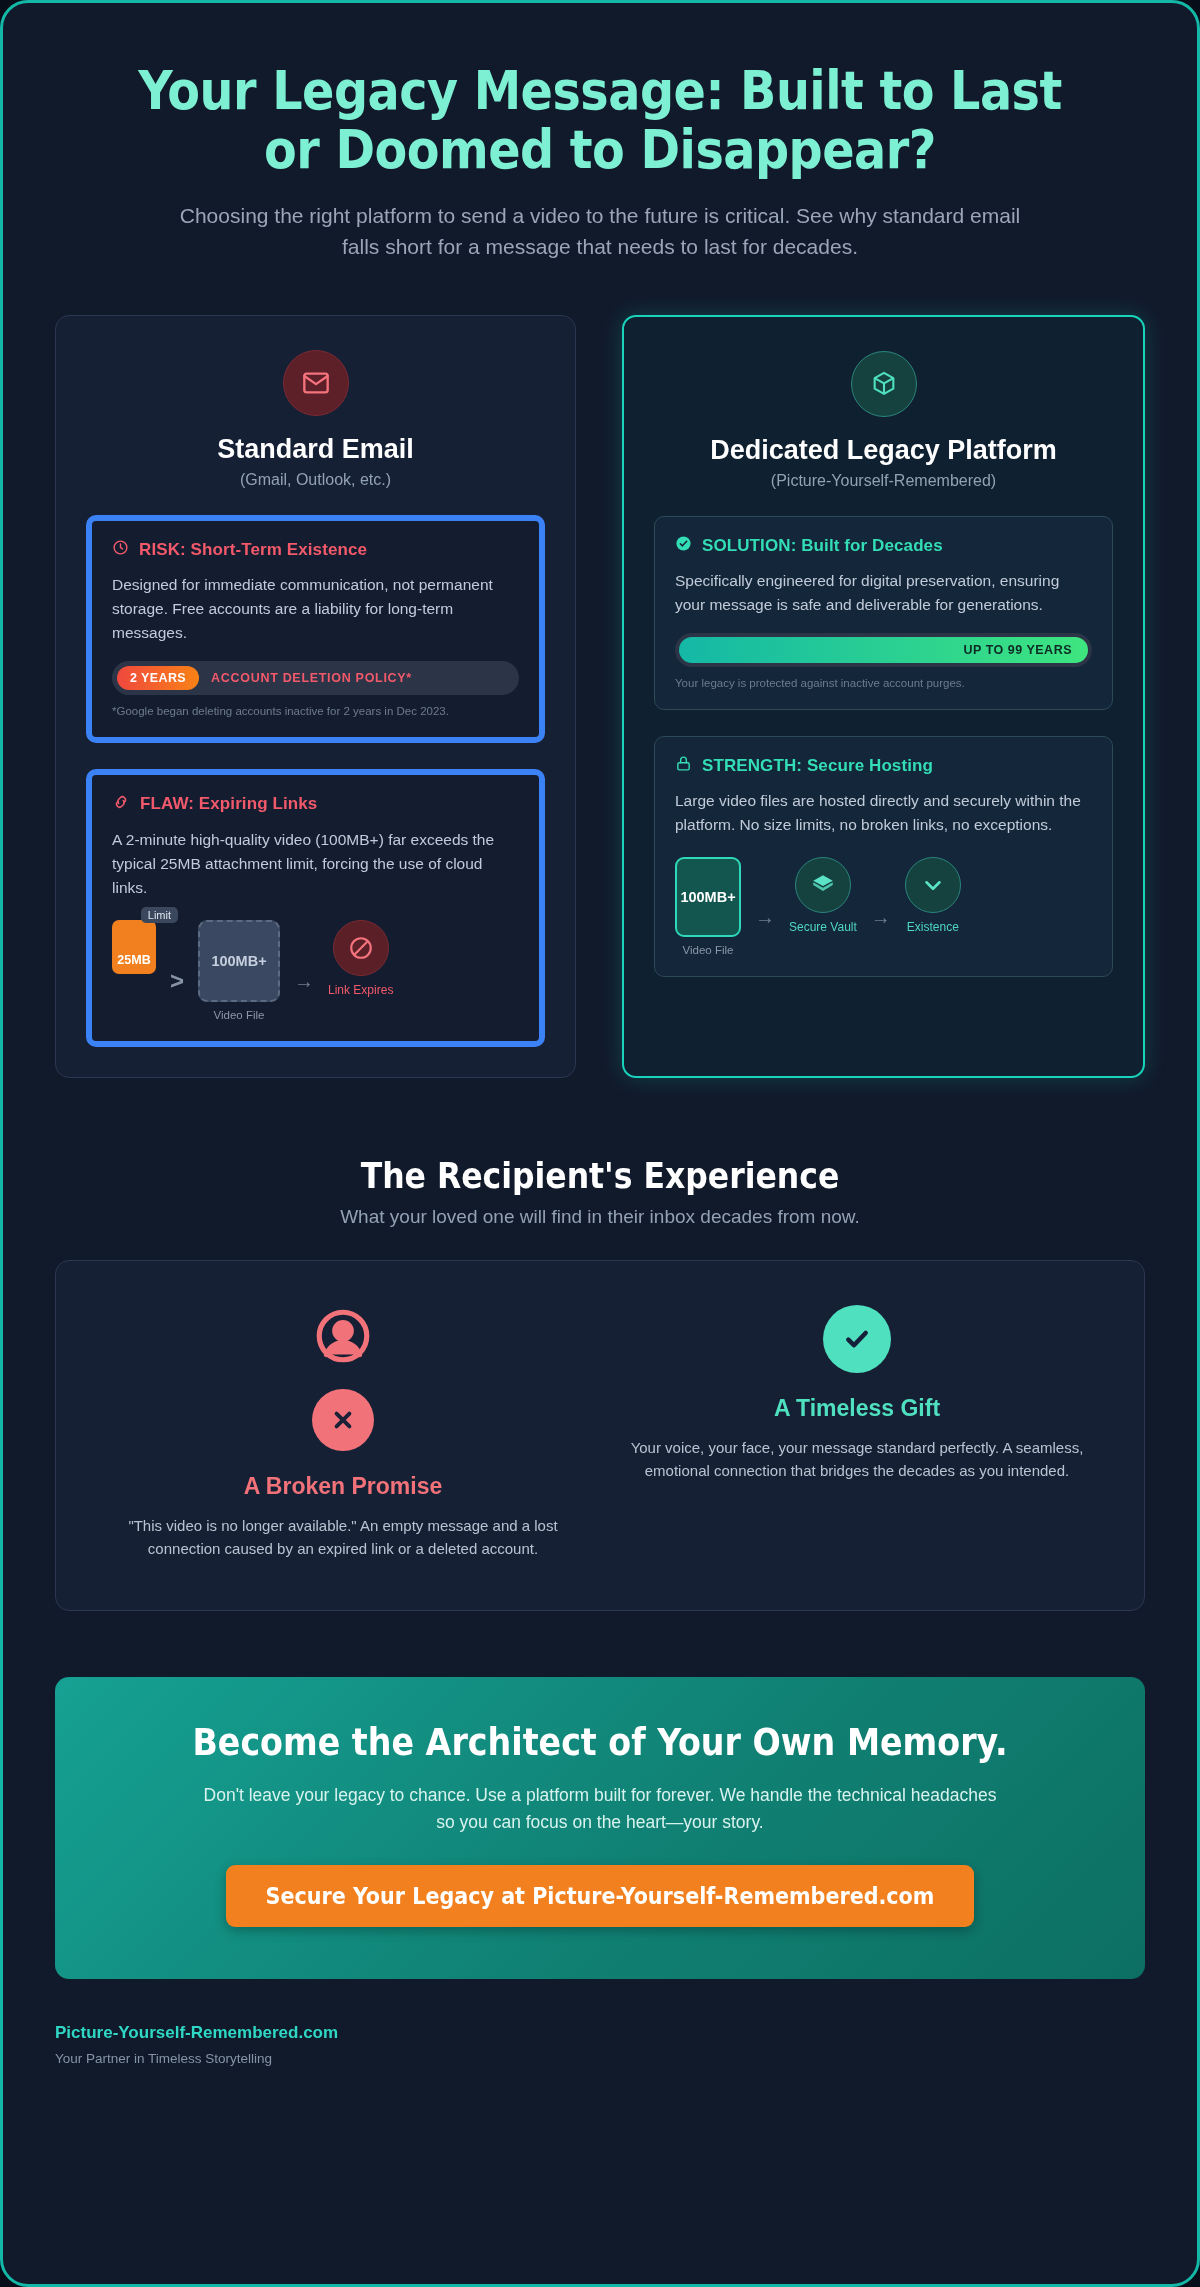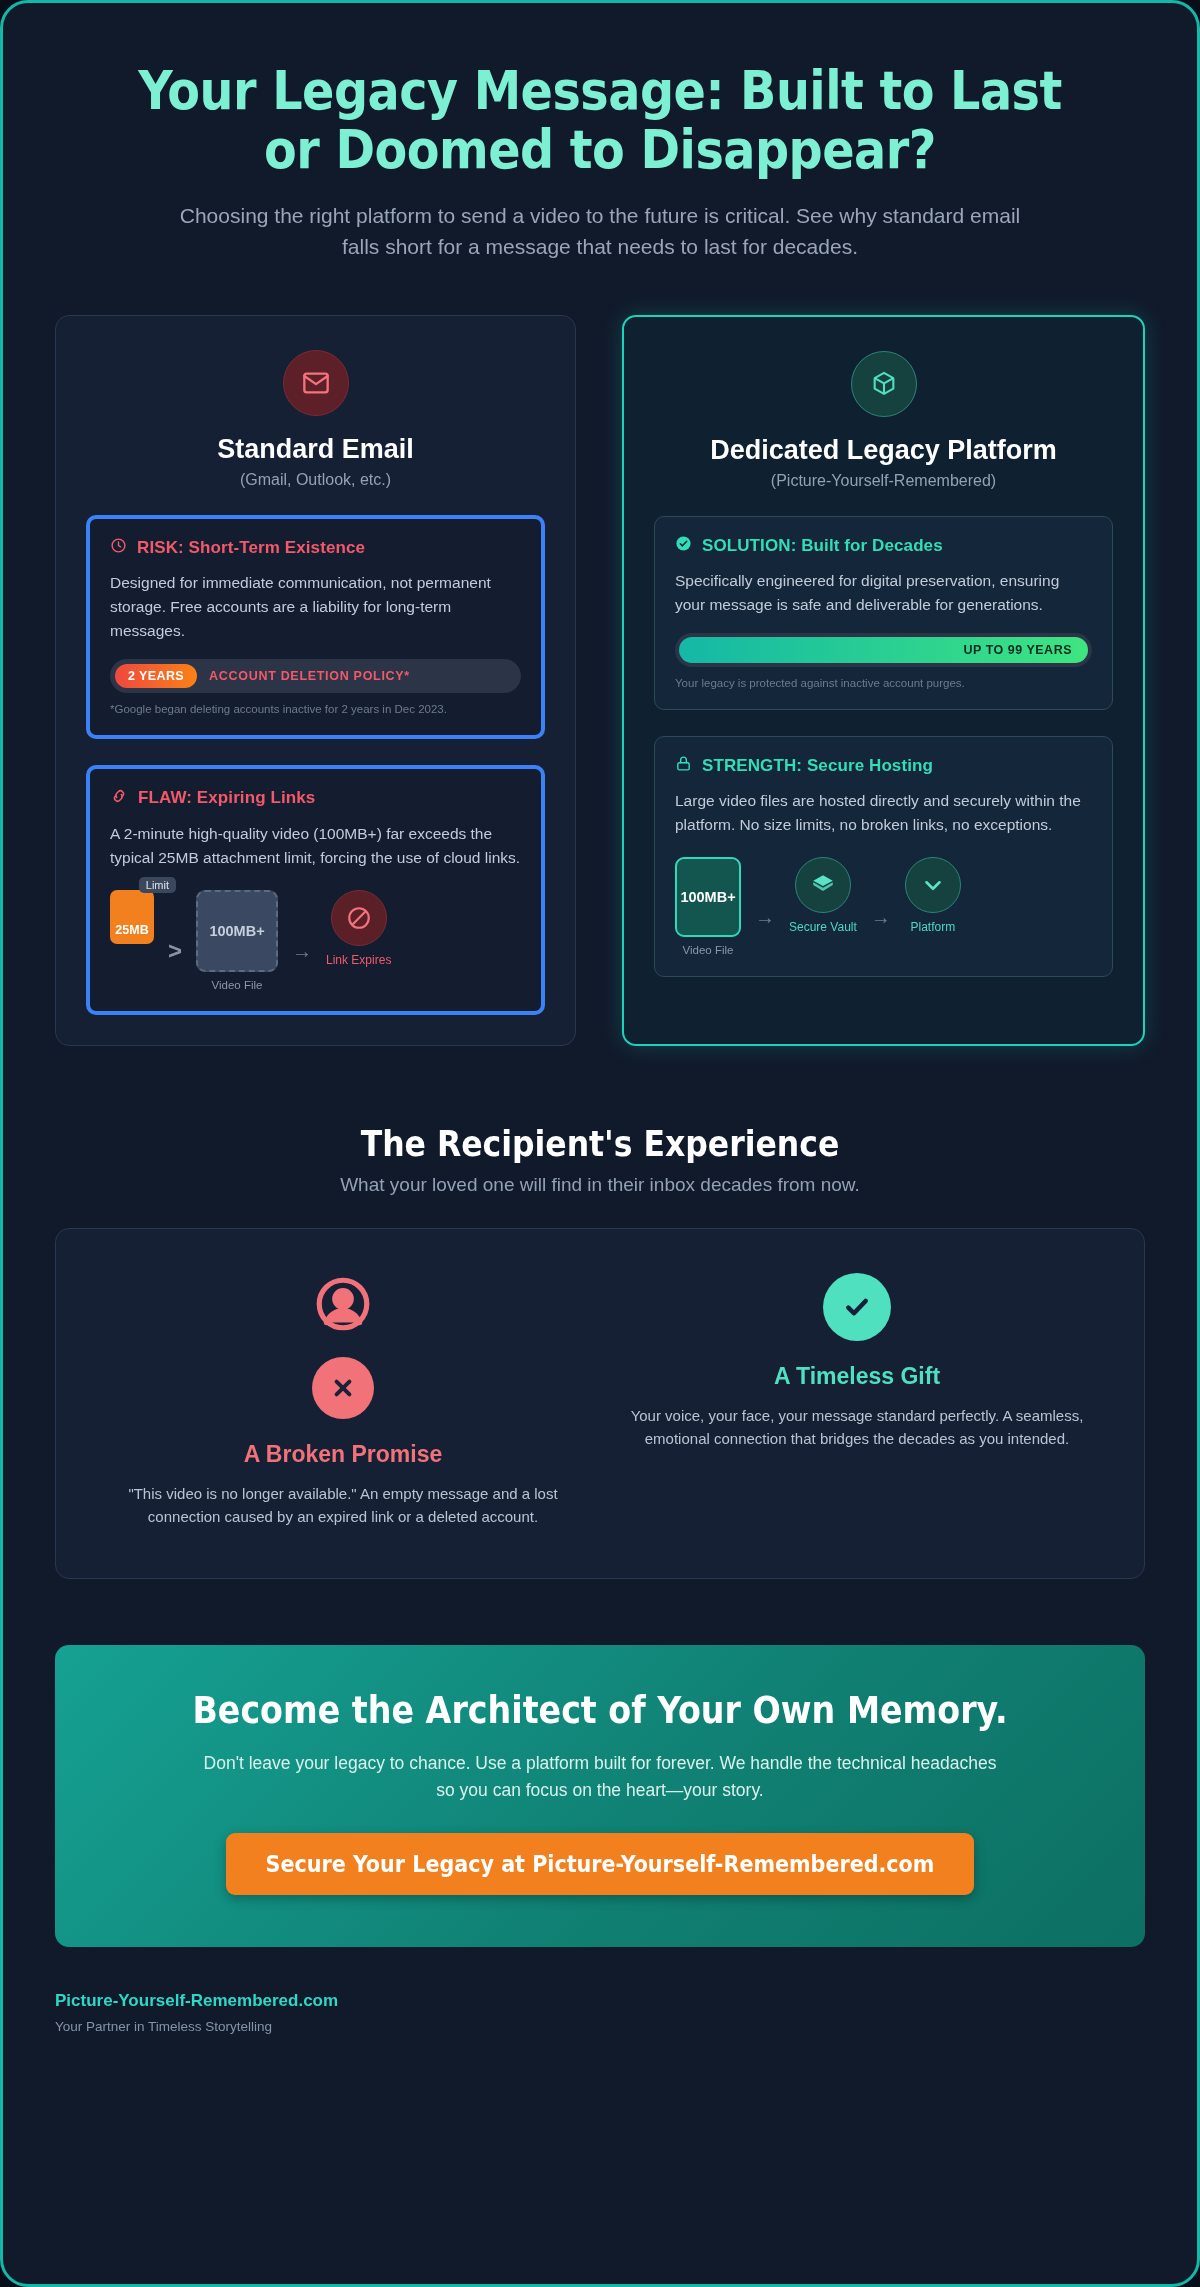--- a/index.html
+++ b/index.html
@@ -77,21 +77,21 @@
     font-size:16px; color:#93a1b5;
   }
 
   
   .panel{
     margin-top:26px;
     border-radius:10px;
     padding:18px 20px 20px;
     box-sizing:border-box;
   }
-  .panel.bad{ background:#141d30; border:4px solid #3b82f6; }
+  .panel.bad{ background:#141d30; border:6px solid #3b82f6; }
   .panel.good{ background:#13263a; border:1px solid #2c4a58; }
   .panel-head{
     display:flex; align-items:center; gap:10px;
     font-size:17px; font-weight:bold; letter-spacing:.1px;
   }
   .panel-head.bad{ color:#f2596a; }
   .panel-head.good{ color:#33ddb5; }
   .panel-body{
     margin-top:12px;
     font-size:15.5px; line-height:1.55; color:#c2cbd9;
@@ -397,21 +397,21 @@
             </div>
             <div class="flow-cap teal">Secure Vault</div>
           </div>
           <div class="arrow">→</div>
           <div class="flow-item">
             <div class="circ-teal">
               <svg width="26" height="26" viewBox="0 0 24 24" fill="none" stroke="#5ae3c6" stroke-width="2.4" stroke-linecap="round" stroke-linejoin="round">
                 <path d="M6 9.5l6 6 6-6"></path>
               </svg>
             </div>
-            <div class="flow-cap teal">Platform</div>
+            <div class="flow-cap teal">Existence</div>
           </div>
         </div>
       </div>
     </div>
   </div>
 
   <div class="sec-head">
     <h2>The Recipient's Experience</h2>
     <p>What your loved one will find in their inbox decades from now.</p>
   </div>

